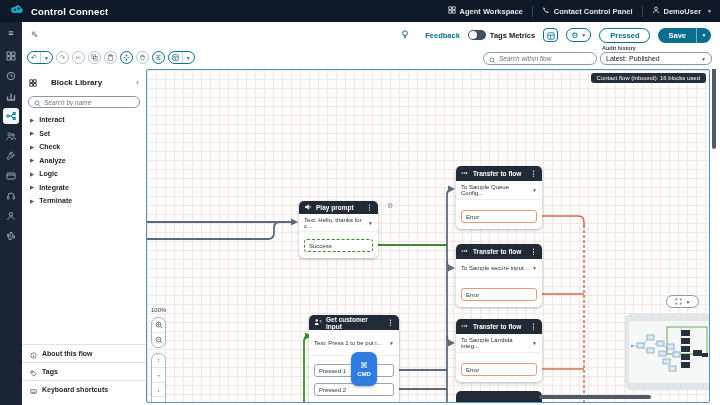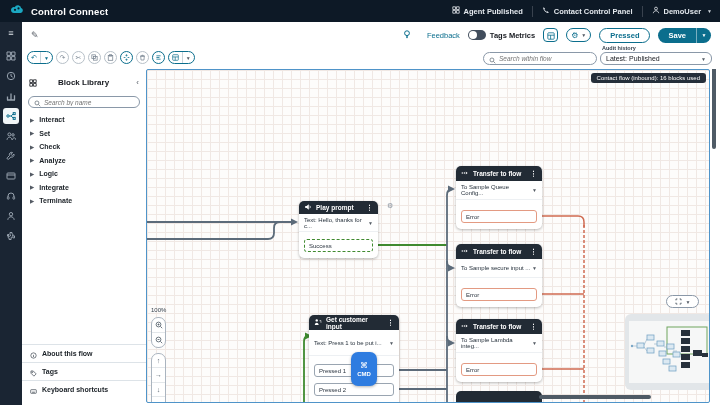--- a/index.html
+++ b/index.html
@@ -20,21 +20,21 @@
   .nav-menu { color:#dfe5ea; font-size:9px; margin:6px 0 10px; cursor:pointer; }
   .nav-item { width:16px; height:16px; margin-bottom:4px; display:flex; align-items:center; justify-content:center; color:#97a2ae; border-radius:3px; cursor:pointer; }
   .nav-item svg { width:10px; height:10px; stroke:currentColor; fill:none; stroke-width:1; }
   .nav-item.active { background:#f1f6f8; color:var(--c-accent,#0b6e8d); }
 
   
   .flowheader { position:absolute; left:22px; top:22px; width:698px; height:26px; background:#fff; display:flex; align-items:center; padding:0 9px; z-index:20; }
   .fh-edit { font-size:9px; color:#545b64; margin-right:5px; }
   .fh-title { font-size:10.5px; font-weight:bold; color:#0f141a; }
   .fh-right { margin-left:auto; display:flex; align-items:center; gap:8px; }
-  .feedback { display:flex; align-items:center; gap:16px; color:var(--c-accent,#0b6e8d); font-size:7.5px; font-weight:normal; cursor:pointer; }
+  .feedback { display:flex; align-items:center; gap:16px; color:var(--c-accent,#0b6e8d); font-size:7.5px; font-weight:bold; cursor:pointer; }
   .toggle-wrap { display:flex; align-items:center; gap:4px; cursor:pointer; }
   .toggle { width:18px; height:10px; border-radius:5px; background:var(--c-toggle,#414d5c); position:relative; }
   .toggle .knob { position:absolute; left:1px; top:1px; width:8px; height:8px; border-radius:50%; background:#fff; }
   .toggle-label { font-size:7.5px; font-weight:bold; }
   .sq-btn { width:15px; height:14px; border:1.4px solid var(--c-accent,#0b6e8d); border-radius:4px; background:#fff; display:flex; align-items:center; justify-content:center; color:var(--c-accent,#0b6e8d); cursor:pointer; }
   .gear-btn { height:14px; border:1.4px solid var(--c-accent,#0b6e8d); border-radius:8px; background:#fff; display:flex; align-items:center; padding:0 4px; gap:3px; color:var(--c-accent,#0b6e8d); cursor:pointer; }
   .gear-glyph { font-size:8px; }
   .caret-sm { font-size:5px; color:#545b64; }
   .publish-btn { height:15px; padding:0 10px; border:1.5px solid var(--c-accent,#0b6e8d); border-radius:9px; background:#fff; color:var(--c-accent,#0b6e8d); font-size:7.5px; font-weight:bold; display:flex; align-items:center; cursor:pointer; }
   .save-group { height:15px; border-radius:9px; overflow:hidden; display:flex; background:var(--c-accent,#0b6e8d); cursor:pointer; }
@@ -51,21 +51,21 @@
   .btn-circle svg { width:7px; height:7px; stroke:currentColor; fill:none; stroke-width:1.1; }
   .btn-circle.on { border-color:var(--c-accent,#0b6e8d); color:var(--c-accent,#0b6e8d); }
   .search-flow { position:absolute; left:461px; top:4px; width:114px; height:13px; border:1px solid #8a98a8; border-radius:7px; display:flex; align-items:center; padding:0 5px; gap:3px; background:#fff; }
   .search-flow input, .lib-search input { border:none; outline:none; width:100%; font-size:6.5px; font-style:italic; color:#555; background:transparent; font-family:"Liberation Sans",sans-serif; }
   .audit { position:absolute; left:578px; top:-3px; width:112px; }
   .audit-label { font-size:5.5px; color:#37424e; font-weight:bold; margin-left:2px; }
   .audit-select { margin-top:1px; height:13px; border:1px solid #8a98a8; border-radius:6px; background:#fff; display:flex; align-items:center; justify-content:space-between; padding:0 5px; font-size:7px; color:#16191f; cursor:pointer; }
 
   
   .blocklib { position:absolute; left:22px; top:68px; width:124px; height:337px; background:#fff; z-index:15; }
-  .lib-head { display:flex; align-items:center; gap:21px; padding:5px 7px 3px; }
+  .lib-head { display:flex; align-items:center; gap:14px; padding:5px 7px 3px; }
   .lib-title { font-size:8px; font-weight:bold; flex:1; }
   .lib-collapse { font-size:8px; color:#545b64; cursor:pointer; }
   .lib-search { margin:2px 6px 5px; height:12px; border:1px solid #8a98a8; border-radius:7px; display:flex; align-items:center; padding:0 5px; gap:3px; }
   .cat-row { display:flex; align-items:center; gap:5px; height:13.5px; padding-left:8px; cursor:pointer; }
   .cat-caret { font-size:5.5px; color:#545b64; }
   .cat-label { font-size:7px; font-weight:bold; color:#1a2026; }
   .lib-footer { position:absolute; bottom:7px; left:0; right:0; }
   .foot-row { display:flex; align-items:center; gap:5px; height:18px; border-top:1px solid #dde3e8; padding-left:8px; cursor:pointer; }
   .foot-row svg { width:7px; height:7px; stroke:#3d4650; fill:none; stroke-width:1; }
   .foot-label { font-size:7px; font-weight:bold; color:#1a2026; }
@@ -123,21 +123,21 @@
           <circle cx="10.5" cy="5.4" r="1.1" fill="#0d1926"></circle>
         </svg>
     </span>
     <span class="brand-name">Control Connect</span>
   </div>
   <div class="tb-right">
     <div class="tb-link">
       <span><svg width="8" height="8" viewBox="0 0 10 10">
             <path d="M1 1h3.4v3.4H1zM5.6 1H9v3.4H5.6zM1 5.6h3.4V9H1zM5.6 5.6H9V9H5.6z" fill="none" stroke="#e4e9ee" stroke-width="1"></path>
           </svg></span>
-      <span>Agent Published</span>
+      <span>Agent Workspace</span>
     </div>
     <div class="tb-sep"></div>
     <div class="tb-link">
       <span><svg width="8" height="8" viewBox="0 0 10 10">
             <path d="M2 1.5c-.5.5-.7 1.6 0 3 .8 1.6 2 2.9 3.5 3.7 1.3.7 2.4.6 2.9.1L7.2 6.7 5.9 7.3C4.8 6.6 3.7 5.5 3 4.3l.7-1.2z" fill="#e4e9ee"></path>
           </svg></span>
       <span>Contact Control Panel</span>
     </div>
     <div class="tb-sep"></div>
     <div class="tb-link">

